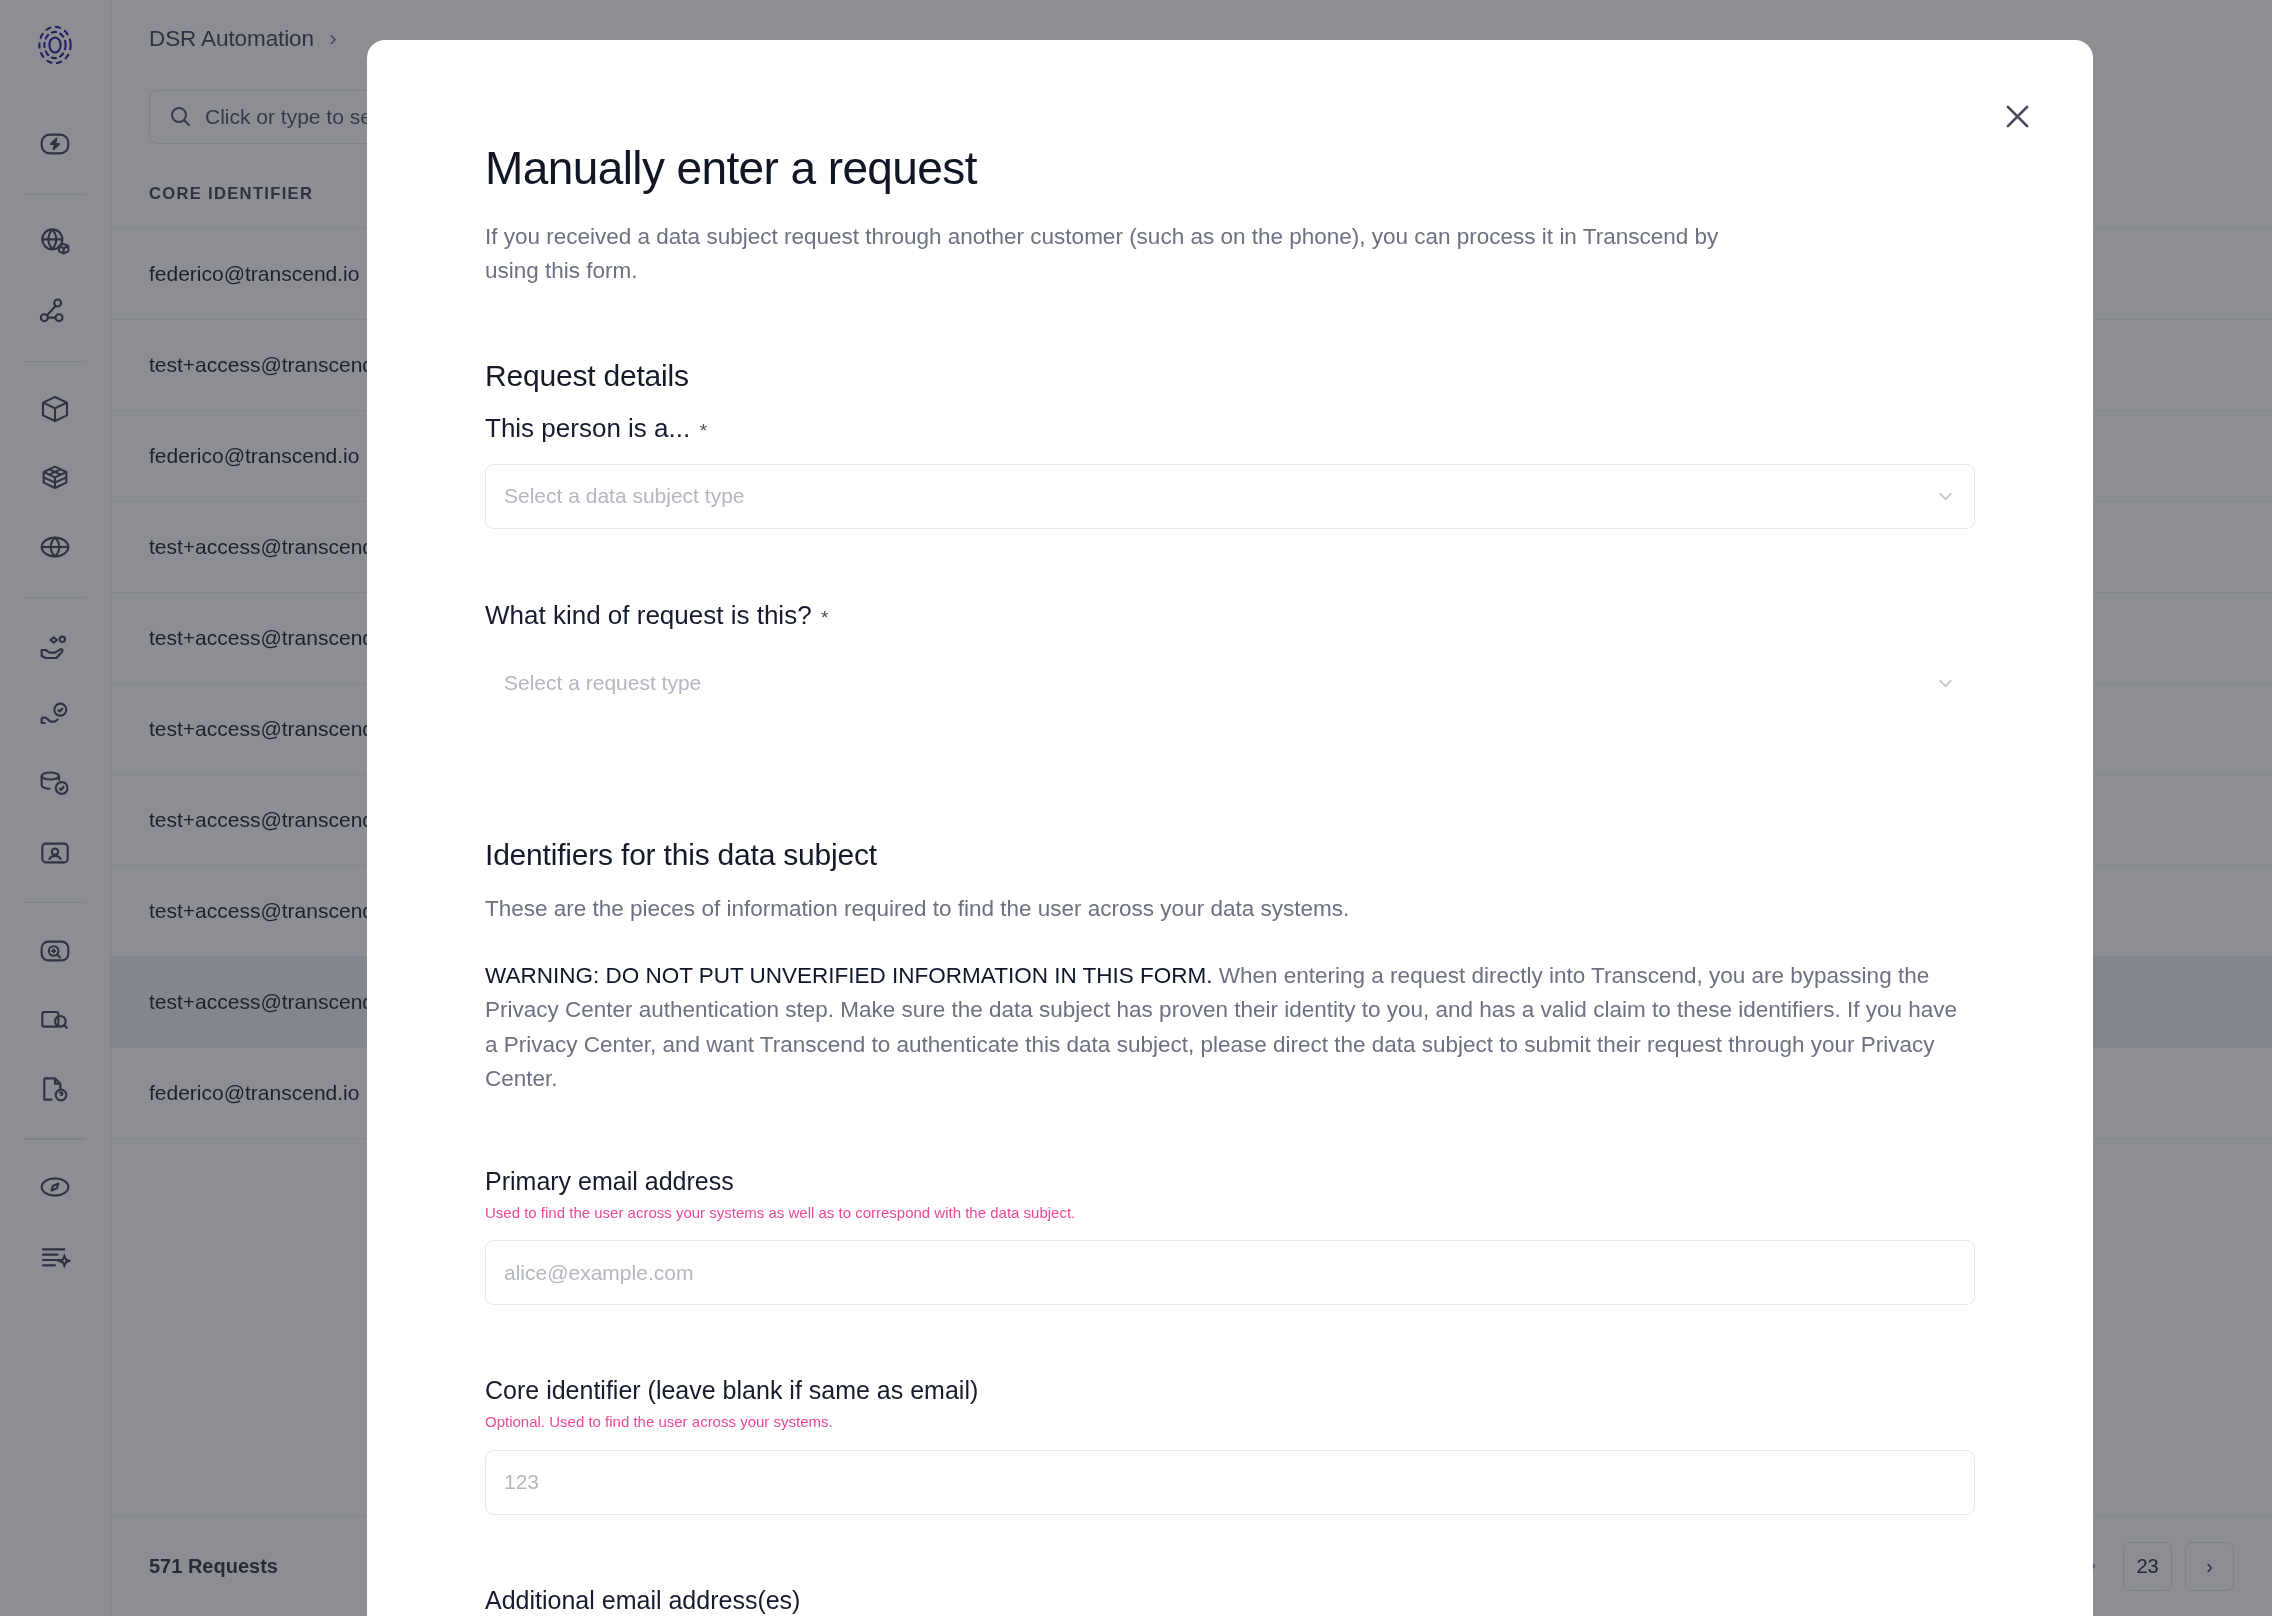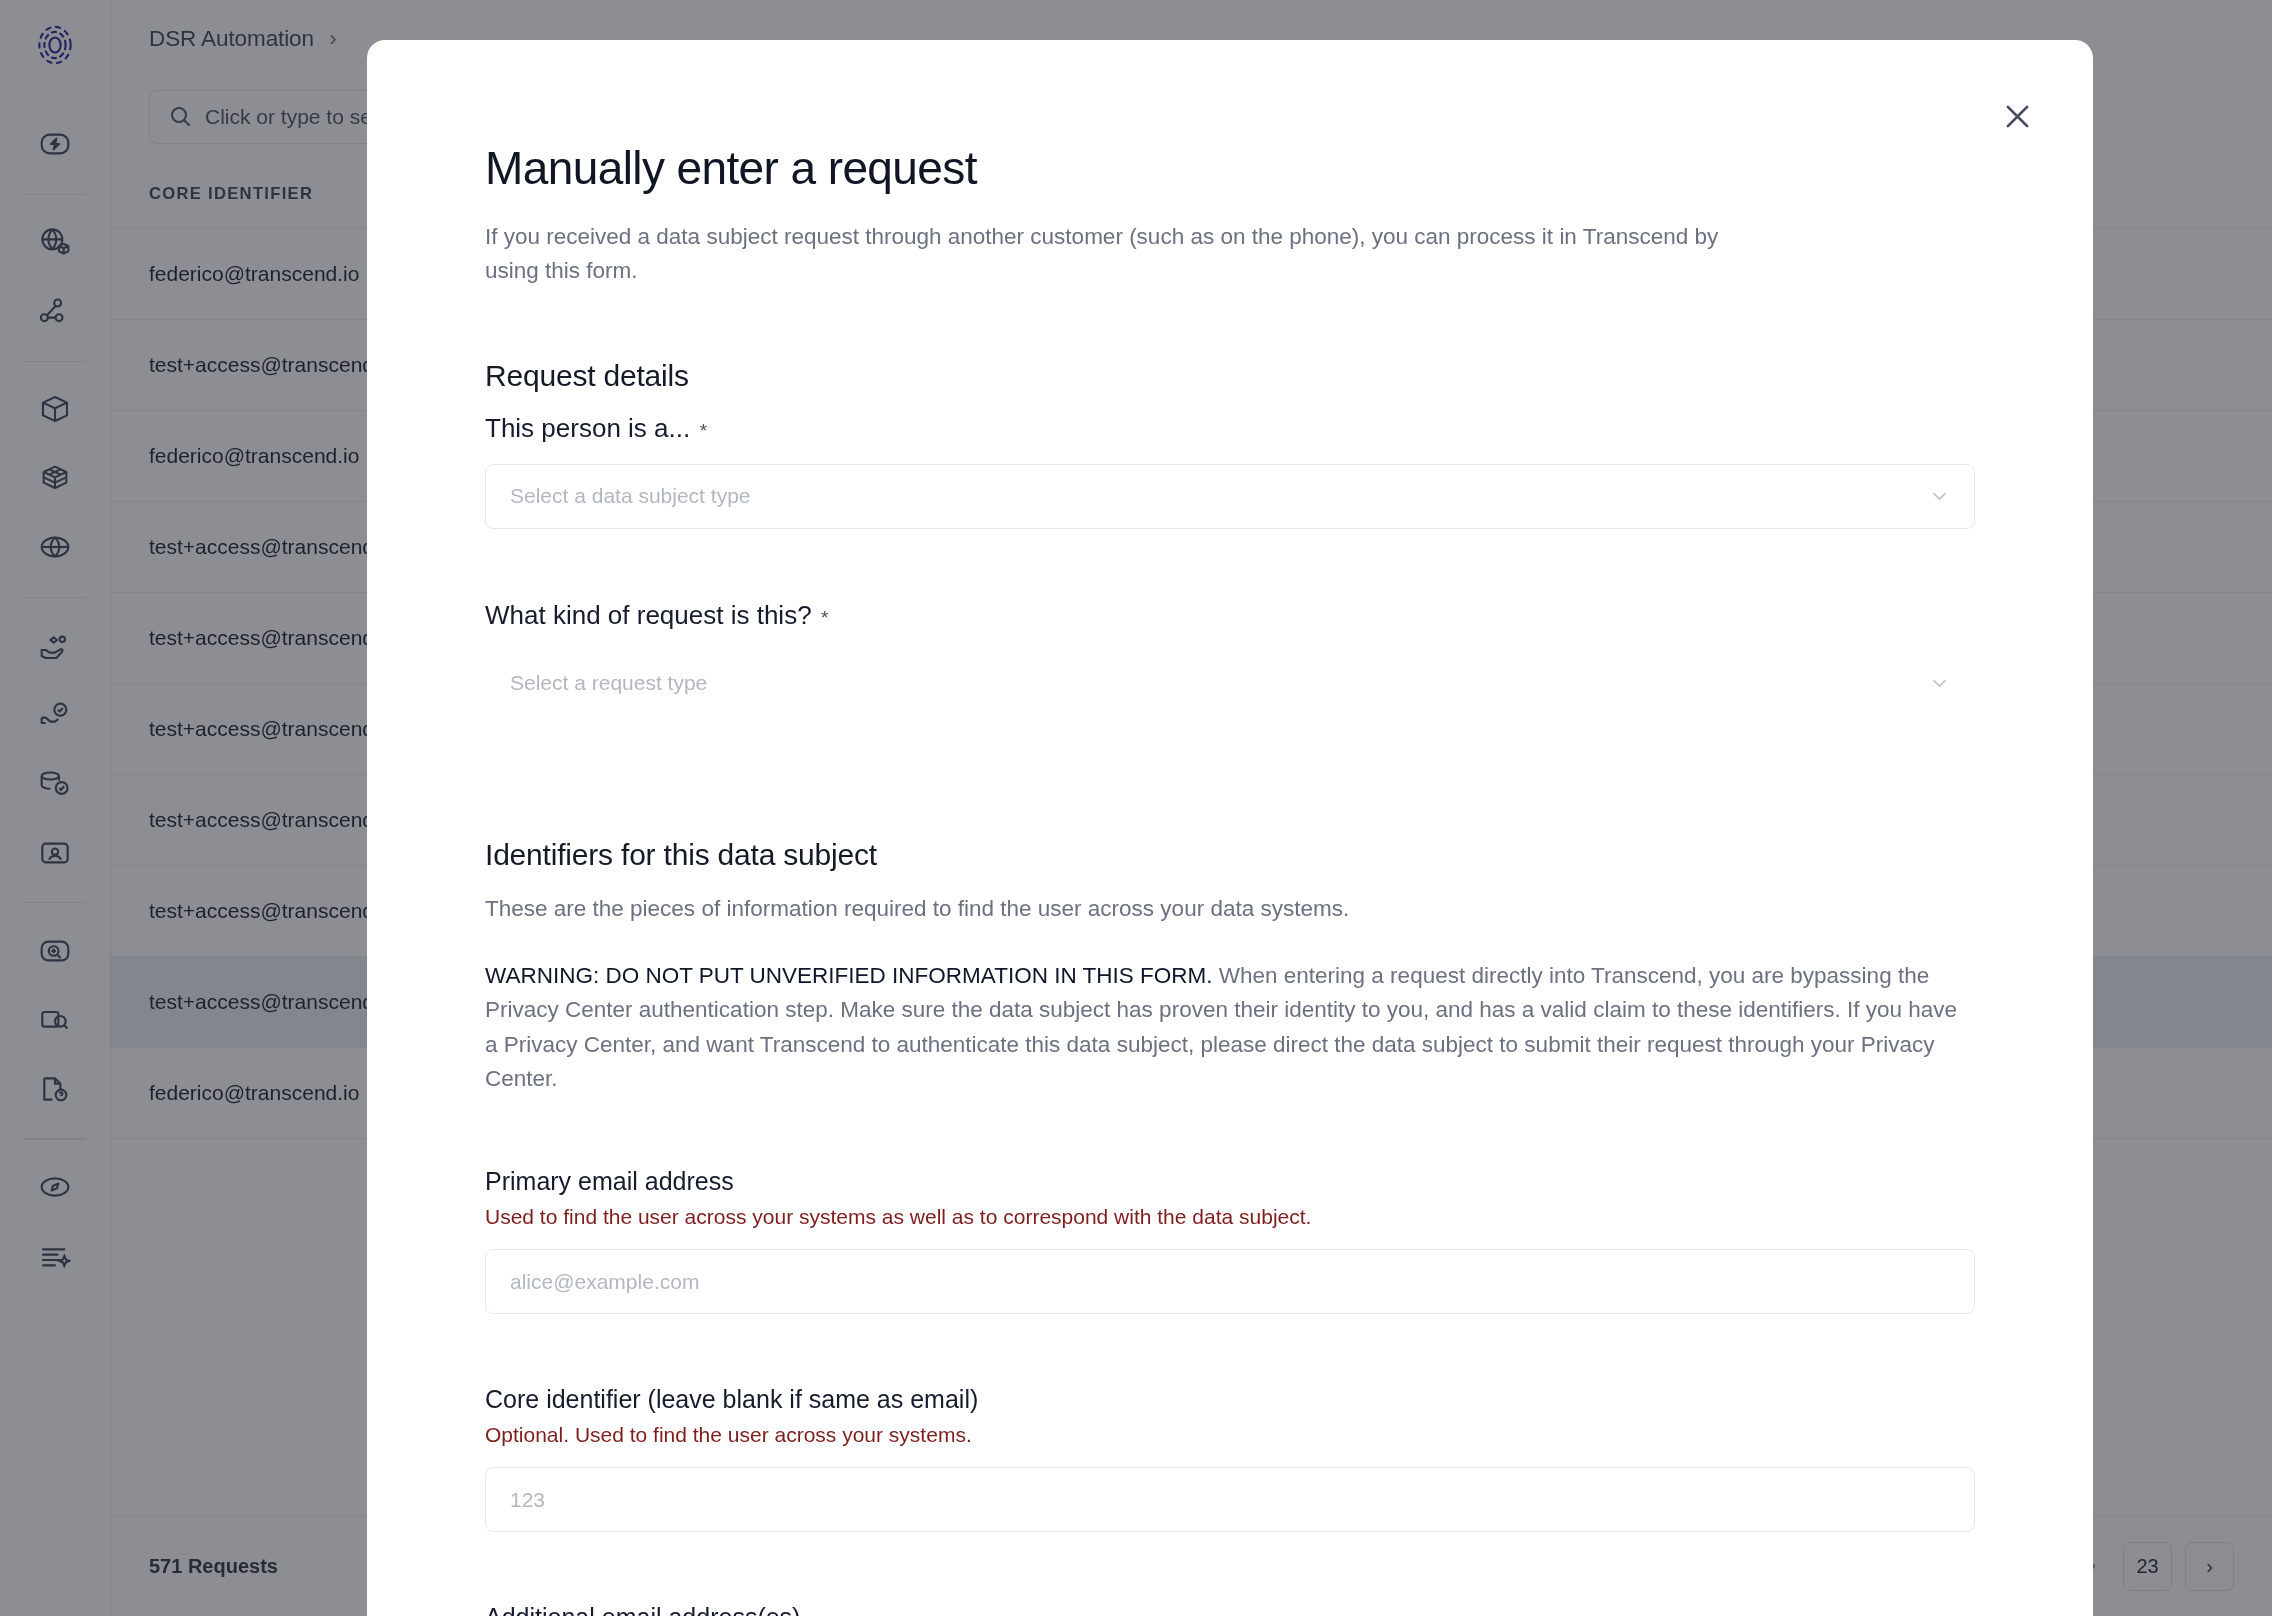--- a/index.html
+++ b/index.html
@@ -144,26 +144,26 @@
   }
   .section-sub {
     font-size: 22.5px; color: #6b7180; line-height: 1.5; margin-bottom: 34px;
   }
   .field-label {
     font-size: 26px; color: #161c2d; margin-bottom: 20px;
     display: flex; align-items: baseline; gap: 9.5px;
   }
   .req-star { font-size: 19px; color: #4b5162; }
   .field-label-sm { font-size: 25px; color: #161c2d; margin-bottom: 6px; }
-  .field-help { font-size: 21px; color: #7f1d1d; margin-bottom: 16.6px; line-height: 1.45; }
+  .field-help { font-size: 15px; color: #ec4899; margin-bottom: 16.6px; line-height: 1.45; }
 
   .control {
     height: 65px; border: 1.2px solid #e6e8ec; border-radius: 8.3px;
     display: flex; align-items: center; justify-content: space-between;
-    padding: 0 24px; background: #fff;
+    padding: 0 18px; background: #fff;
   }
   .control.borderless { border-color: transparent; }
   .control .ph { font-size: 21px; color: #b3b7c0; }
   .control .chev { width: 21px; height: 21px; color: #c2c6cf; }
   .control .chev svg { width: 21px; height: 21px; }
 
   .gap-lg { height: 71px; }
   .gap-md { height: 51px; }
 
   #warning-block {

